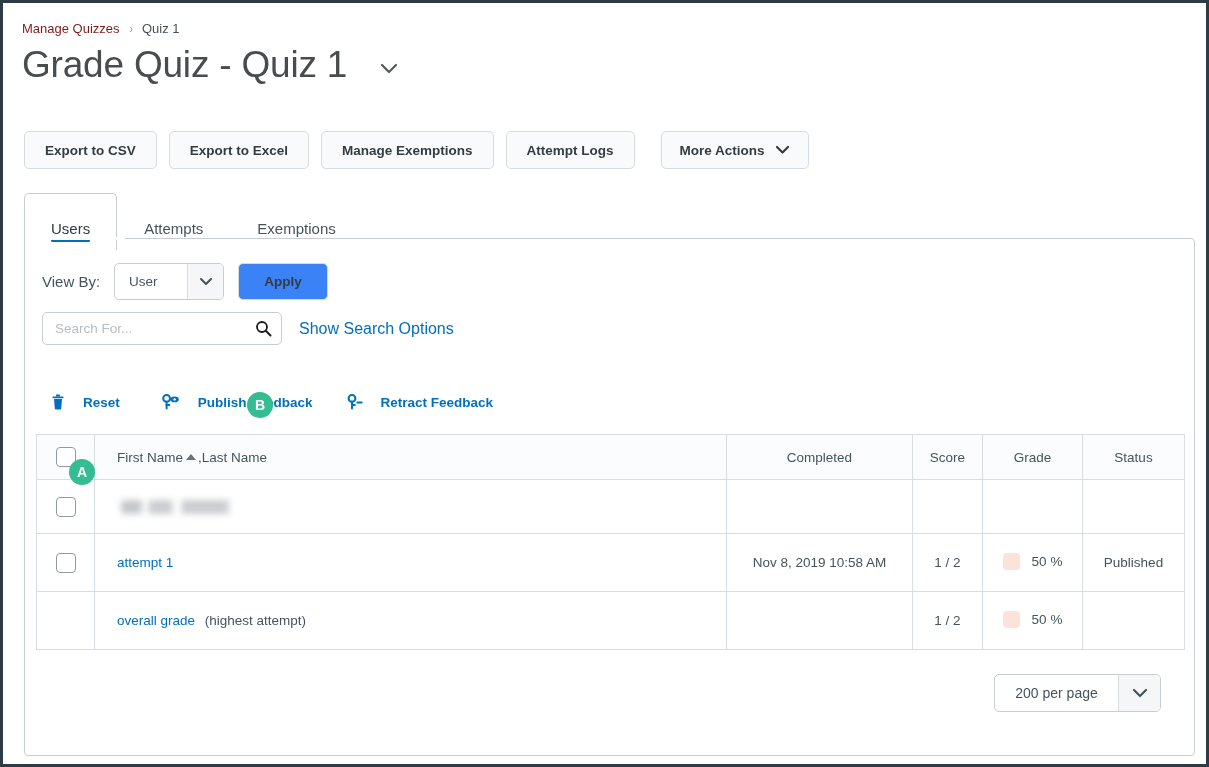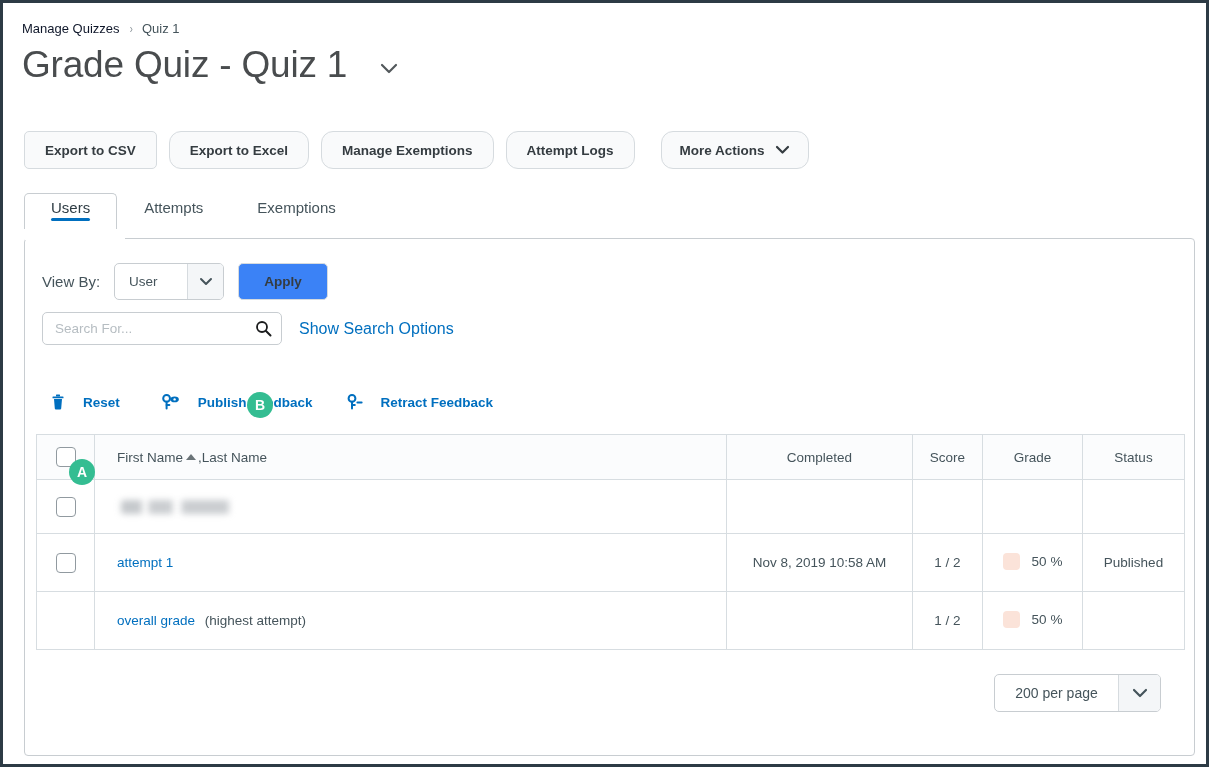--- a/index.html
+++ b/index.html
@@ -25,21 +25,21 @@
   .breadcrumb {
     position: absolute;
     left: 19px;
     top: 18px;
     display: flex;
     align-items: center;
     gap: 9px;
     font-size: 13px;
   }
   .crumb-link {
-    color: #0f172a;
+    color: #7f1d1d;
     text-decoration: none;
     cursor: pointer;
     font-size: 13px;
   }
   .crumb-sep {
     color: #8a9399;
     font-size: 13px;
     line-height: 1;
     transform: scaleX(.7);
   }
@@ -92,36 +92,36 @@
     font-size: 13.5px;
     font-weight: bold;
     font-family: "Liberation Sans", sans-serif;
     padding: 0 20px;
     cursor: pointer;
     display: flex;
     align-items: center;
     justify-content: center;
     white-space: nowrap;
   }
-  .btn + .btn { margin-left: 12px; border-radius: 12px; }
+  .btn + .btn { margin-left: 12px; }
   .btn-more { margin-left: 26px !important; gap: 10px; padding: 0 18px; }
   .btn-more svg { display: block; }
 
   
   .tabs {
     position: absolute;
     left: 21px;
     top: 190px;
     display: flex;
     align-items: flex-end;
     z-index: 3;
   }
   .tab {
     position: relative;
-    padding: 5px 26px 13px;
+    padding: 26px 26px 13px;
     font-size: 15px;
     color: #45545b;
     cursor: pointer;
     background: transparent;
     border: 1px solid transparent;
     border-bottom: none;
     white-space: nowrap;
   }
   .tab.active {
     background: #ffffff;

